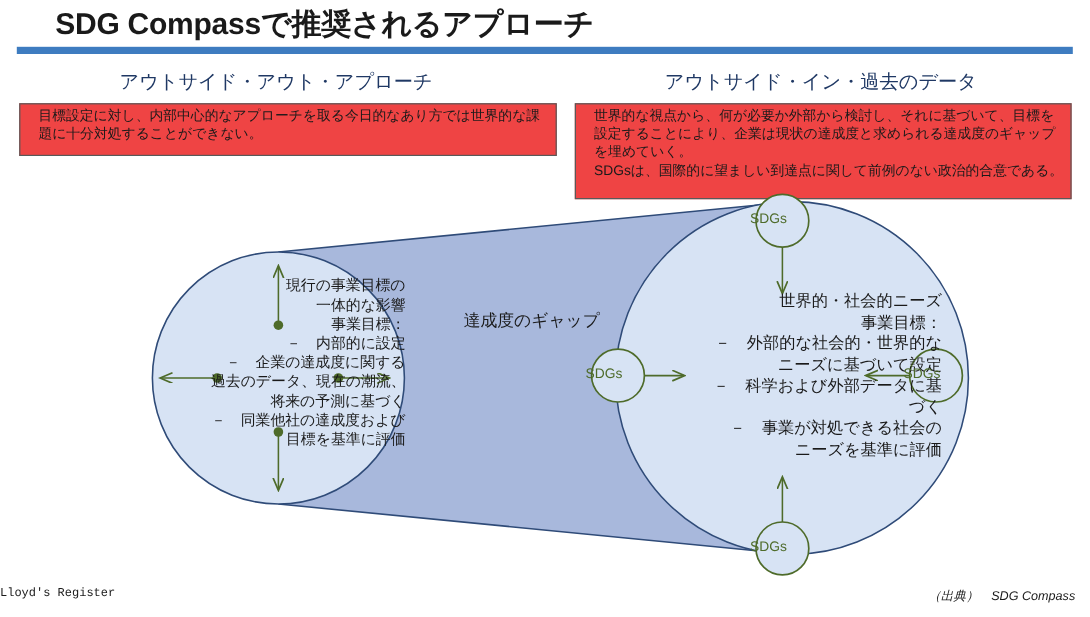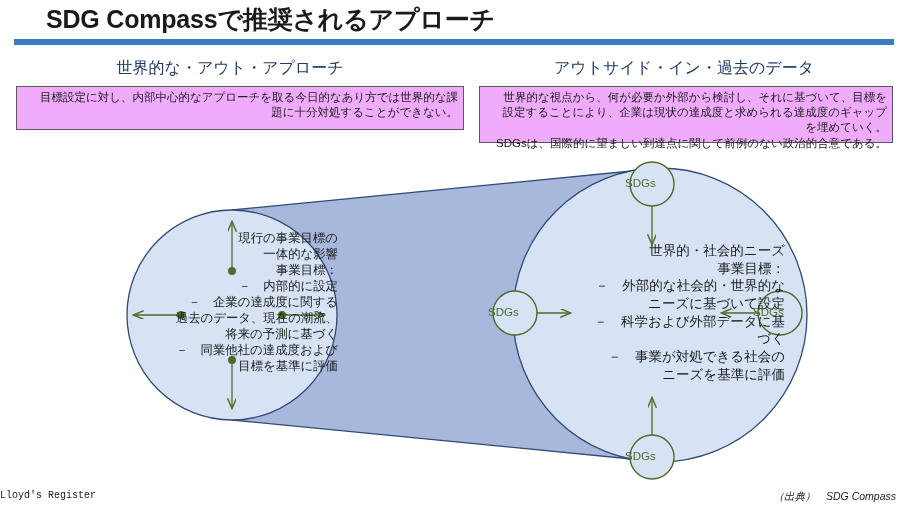--- a/index.html
+++ b/index.html
@@ -51,28 +51,27 @@
 
   
   .desc-box {
     position: absolute;
     border: 1px solid #595959;
     box-sizing: border-box;
     padding: 3px 5px 4px 15px;
     font-size: 11.5px;
     line-height: 1.32;
     color: #1a1a1a;
-    background: #f0abfc;
-    text-align: right;
+    background: #ef4444;
   }
   #desc-left {
     left: 16px;  top: 86px;  width: 448px; height: 44px;
   }
   #desc-right {
-    left: 479px; top: 86px;  width: 414px; height: 57px;
+    left: 479px; top: 86px;  width: 414px; height: 80px;
   }
   .desc-box p { margin: 0; }
 
   
   #stage {
     position: absolute;
     left: 0; top: 140px;
     width: 908px; height: 350px;
   }
   #stage svg { display: block; }
@@ -131,21 +130,21 @@
     white-space: nowrap;
     font-style: italic;
   }
 </style>
 </head>
 <body>
 
 <div id="title">SDG Compassで推奨されるアプローチ</div>
 <div id="title-rule"></div>
 
-<div id="heading-left" class="col-heading">世界的な・アウト・アプローチ</div>
+<div id="heading-left" class="col-heading">アウトサイド・アウト・アプローチ</div>
 <div id="heading-right" class="col-heading">アウトサイド・イン・過去のデータ</div>
 
 <div id="desc-left" class="desc-box">
   <p>目標設定に対し、内部中心的なアプローチを取る今日的なあり方では世界的な課題に十分対処することができない。</p>
 </div>
 <div id="desc-right" class="desc-box">
   <p style="white-space:pre-line">世界的な視点から、何が必要か外部から検討し、それに基づいて、目標を設定することにより、企業は現状の達成度と求められる達成度のギャップを埋めていく。
 SDGsは、国際的に望ましい到達点に関して前例のない政治的合意である。</p>
 </div>
 
@@ -195,20 +194,21 @@
   <div id="left-text" class="dg-text">現行の事業目標の
 一体的な影響
 事業目標：
 －　内部的に設定
 －　企業の達成度に関する
 過去のデータ、現在の潮流、
 将来の予測に基づく
 －　同業他社の達成度および
 目標を基準に評価</div>
 
+  <div id="gap-title" class="dg-text">達成度のギャップ</div>
 
 
   <div id="right-text" class="dg-text">世界的・社会的ニーズ
 事業目標：
 －　外部的な社会的・世界的な
 ニーズに基づいて設定
 －　科学および外部データに基
 づく
 －　事業が対処できる社会の
 ニーズを基準に評価</div>

